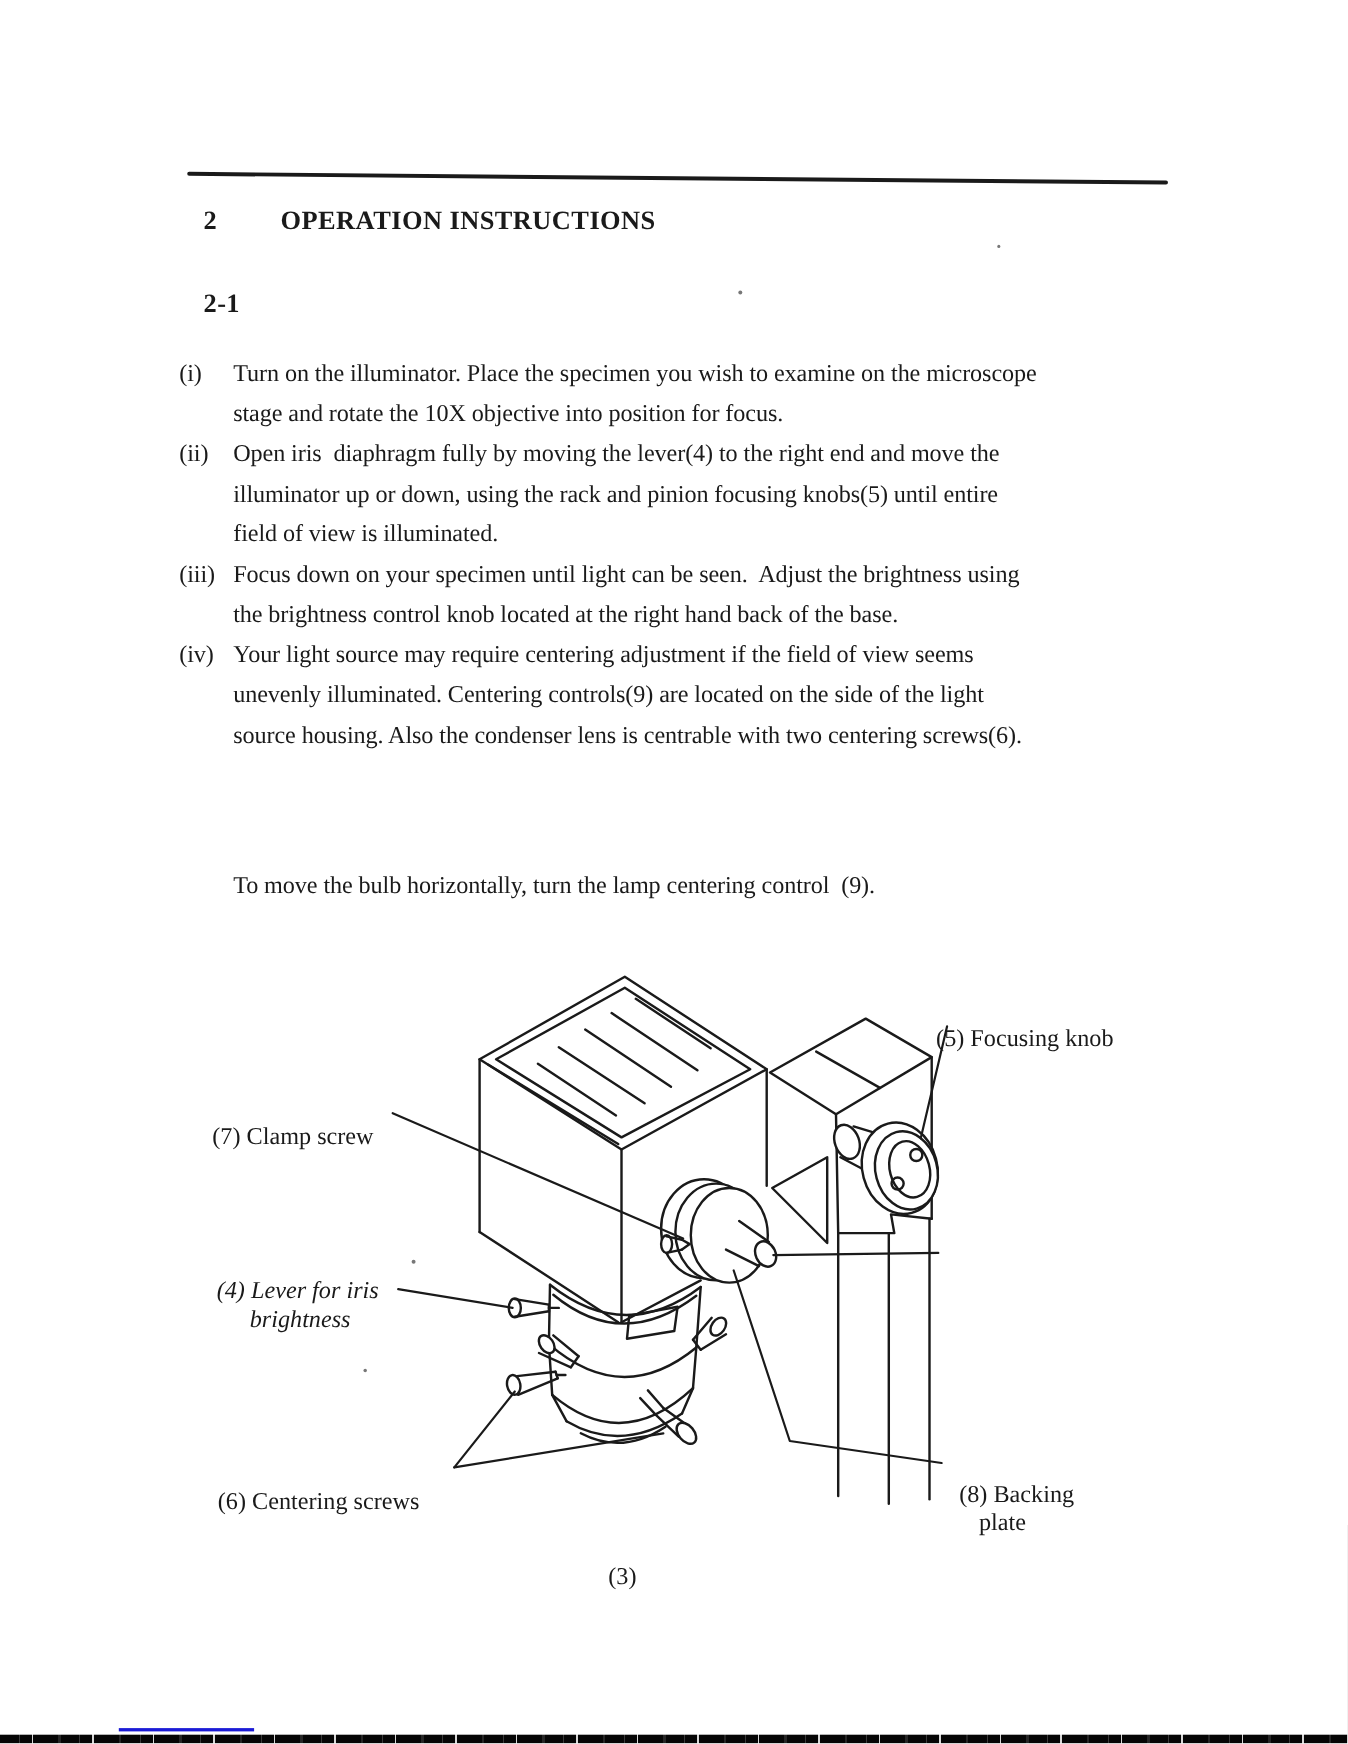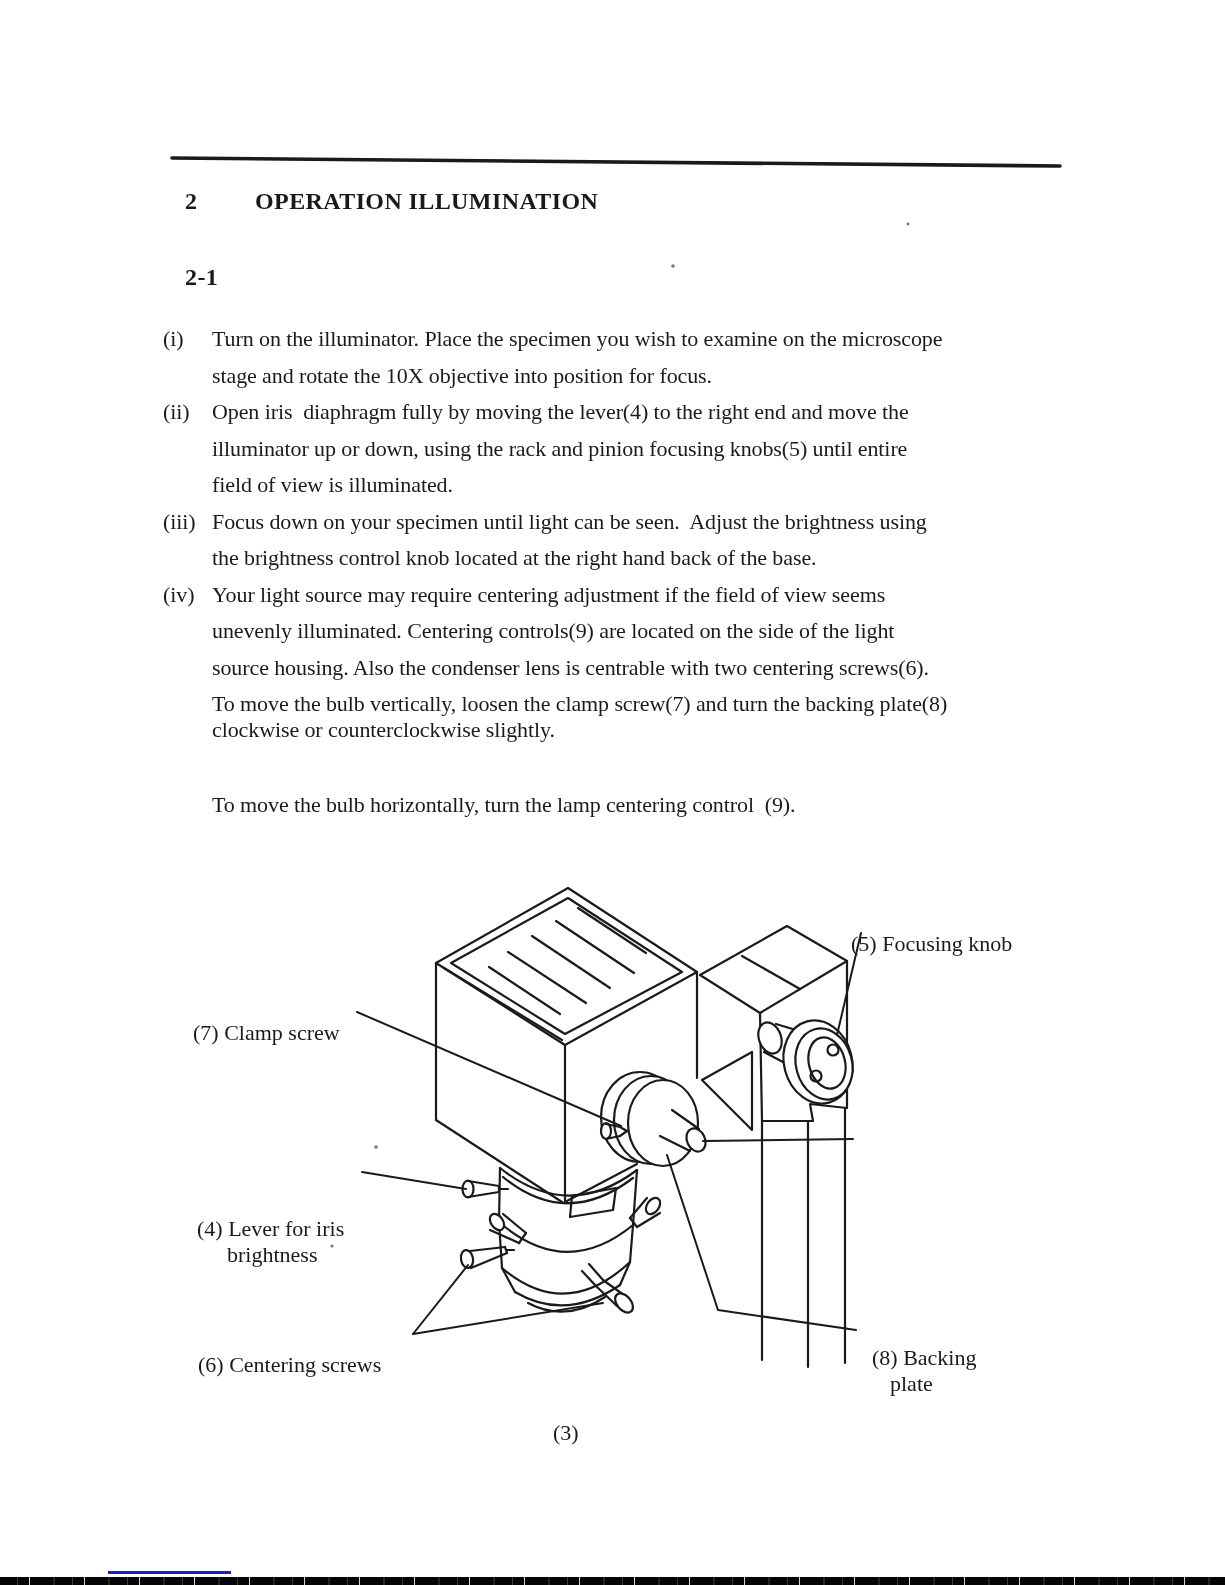--- a/index.html
+++ b/index.html
@@ -34,21 +34,21 @@
       repeating-linear-gradient(90deg,#050505 0 17px,#3a3a3a 17px 18px,#050505 18px 29px,#d8d8d8 29px 30px,#050505 30px 53px,#262626 53px 55px);
   }
 </style>
 </head>
 <body>
 
 <div class="page">
 
   <div class="h-row" style="top:188px;">
     <span class="h-num">2</span>
-    <span>OPERATION ILLUMINATION</span>
+    <span>OPERATION INSTRUCTIONS</span>
   </div>
   <div class="h-row" style="top:248px;">
     <span class="h-num wide">2-1</span>
   </div>
 
   <div class="instructions">
     <div class="instr-item">
       <span class="instr-marker">(i)</span>
       <span class="instr-text">Turn on the illuminator. Place the specimen you wish to examine on the microscope
 stage and rotate the 10X objective into position for focus.</span>
@@ -65,22 +65,20 @@
 the brightness control knob located at the right hand back of the base.</span>
     </div>
     <div class="instr-item">
       <span class="instr-marker">(iv)</span>
       <span class="instr-text">Your light source may require centering adjustment if the field of view seems
 unevenly illuminated. Centering controls(9) are located on the side of the light
 source housing. Also the condenser lens is centrable with two centering screws(6).</span>
     </div>
   </div>
 
-  <div class="para" style="top:691px;">To move the bulb vertically, loosen the clamp screw(7) and turn the backing plate(8)
-clockwise or counterclockwise slightly.</div>
   <div class="para" style="top:766px;margin-top:26px;">To move the bulb horizontally, turn the lamp centering control  (9).</div>
 
   <svg width="1225" height="1585" viewBox="0 0 1225 1585" fill="none" stroke="#1a1a1a" stroke-width="2.2" stroke-linejoin="round" stroke-linecap="round">
 
     <line x1="172" y1="158" x2="1060" y2="166" stroke-width="3.6"></line>
 
     <g>
       <polygon points="700,975 787,926 847,961 760,1013" fill="#fff"></polygon>
       <line x1="742" y1="956" x2="800" y2="989"></line>
       <line x1="847" y1="961" x2="847" y2="1108"></line>
@@ -199,21 +197,21 @@
       <circle cx="332" cy="1246" r="1.6"></circle>
     </g>
   </svg>
 
   <div class="fig-label" style="left:851px;top:899px;">
     <span>(5) Focusing knob</span>
   </div>
   <div class="fig-label" style="left:193px;top:988px;">
     <span>(7) Clamp screw</span>
   </div>
-  <div class="fig-label" style="left:197px;top:1184px;">
+  <div class="fig-label" style="left:197px;top:1128px;font-style:italic;">
     <span>(4) Lever for iris</span>
     <span class="l2" style="padding-left:30px;">brightness</span>
   </div>
   <div class="fig-label" style="left:198px;top:1320px;">
     <span>(6) Centering screws</span>
   </div>
   <div class="fig-label" style="left:872px;top:1313px;">
     <span>(8) Backing</span>
     <span class="l2" style="padding-left:18px;">plate</span>
   </div>

